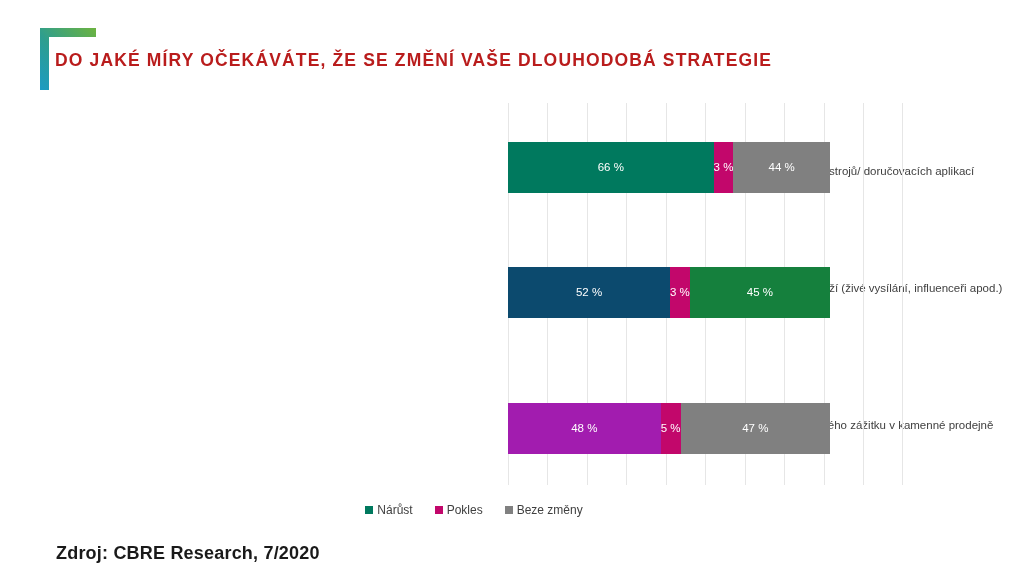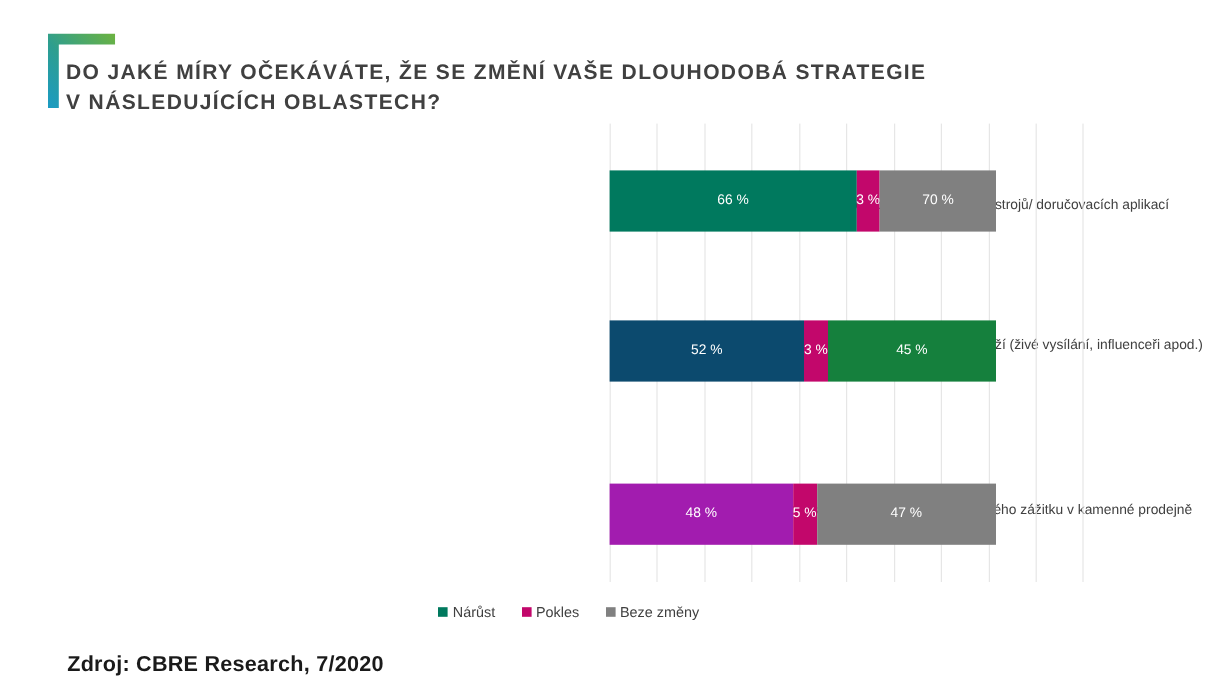--- a/index.html
+++ b/index.html
@@ -35,21 +35,21 @@
     position: absolute;
     left: 55px;
     top: 48px;
     width: 860px;
   }
   .title-line {
     font-family: "Liberation Sans", sans-serif;
     font-size: 17.5px;
     font-weight: bold;
     letter-spacing: 1.15px;
-    color: #404040;
+    color: #b91c1c;
     line-height: 25px;
     white-space: nowrap;
   }
 
   
   .chart-area {
     position: absolute;
     left: 0;
     top: 0;
     width: 1024px;
@@ -172,21 +172,20 @@
           <stop offset="45%" stop-color="#2E9E8E"></stop>
           <stop offset="100%" stop-color="#6DB33F"></stop>
         </linearGradient>
       </defs>
       <path d="M0,0 H56 V9 H9 V62 H0 Z" fill="url(#brkGrad)"></path>
     </svg>
   </div>
 
   <div class="title-block">
     <div class="title-line">DO JAKÉ MÍRY OČEKÁVÁTE, ŽE SE ZMĚNÍ VAŠE DLOUHODOBÁ STRATEGIE</div>
-    <div class="title-line">V NÁSLEDUJÍCÍCH OBLASTECH?</div>
   </div>
 
   <div class="chart-area">
 
     <div class="cat-label" style="top:164px;">Investice do rozvoje on-line nástrojů/ doručovacích aplikací</div>
     <div class="cat-label" style="top:281px;">Využití sociálních sítí pro prodej zboží (živé vysílání, influenceři apod.)</div>
     <div class="cat-label" style="top:418px;">Investice do zlepšování zákaznického zážitku v kamenné prodejně</div>
 
     <div class="plot">
       <div class="gridlines">
@@ -206,21 +205,21 @@
       <div class="bars-layer">
 
         <div class="bar-row" style="top:39px;">
           <div class="seg" style="flex-basis:66%;background:#00795E;">
             <span class="seg-label">66 %</span>
           </div>
           <div class="seg" style="flex-basis:3%;background:#C2076B;">
             <span class="seg-label">3 %</span>
           </div>
           <div class="seg" style="flex-basis:31%;background:#808080;">
-            <span class="seg-label">70 %</span>
+            <span class="seg-label">44 %</span>
           </div>
         </div>
 
         <div class="bar-row" style="top:164px;">
           <div class="seg" style="flex-basis:52%;background:#0c4a6e;">
             <span class="seg-label">52 %</span>
           </div>
           <div class="seg" style="flex-basis:3%;background:#C2076B;">
             <span class="seg-label">3 %</span>
           </div>

